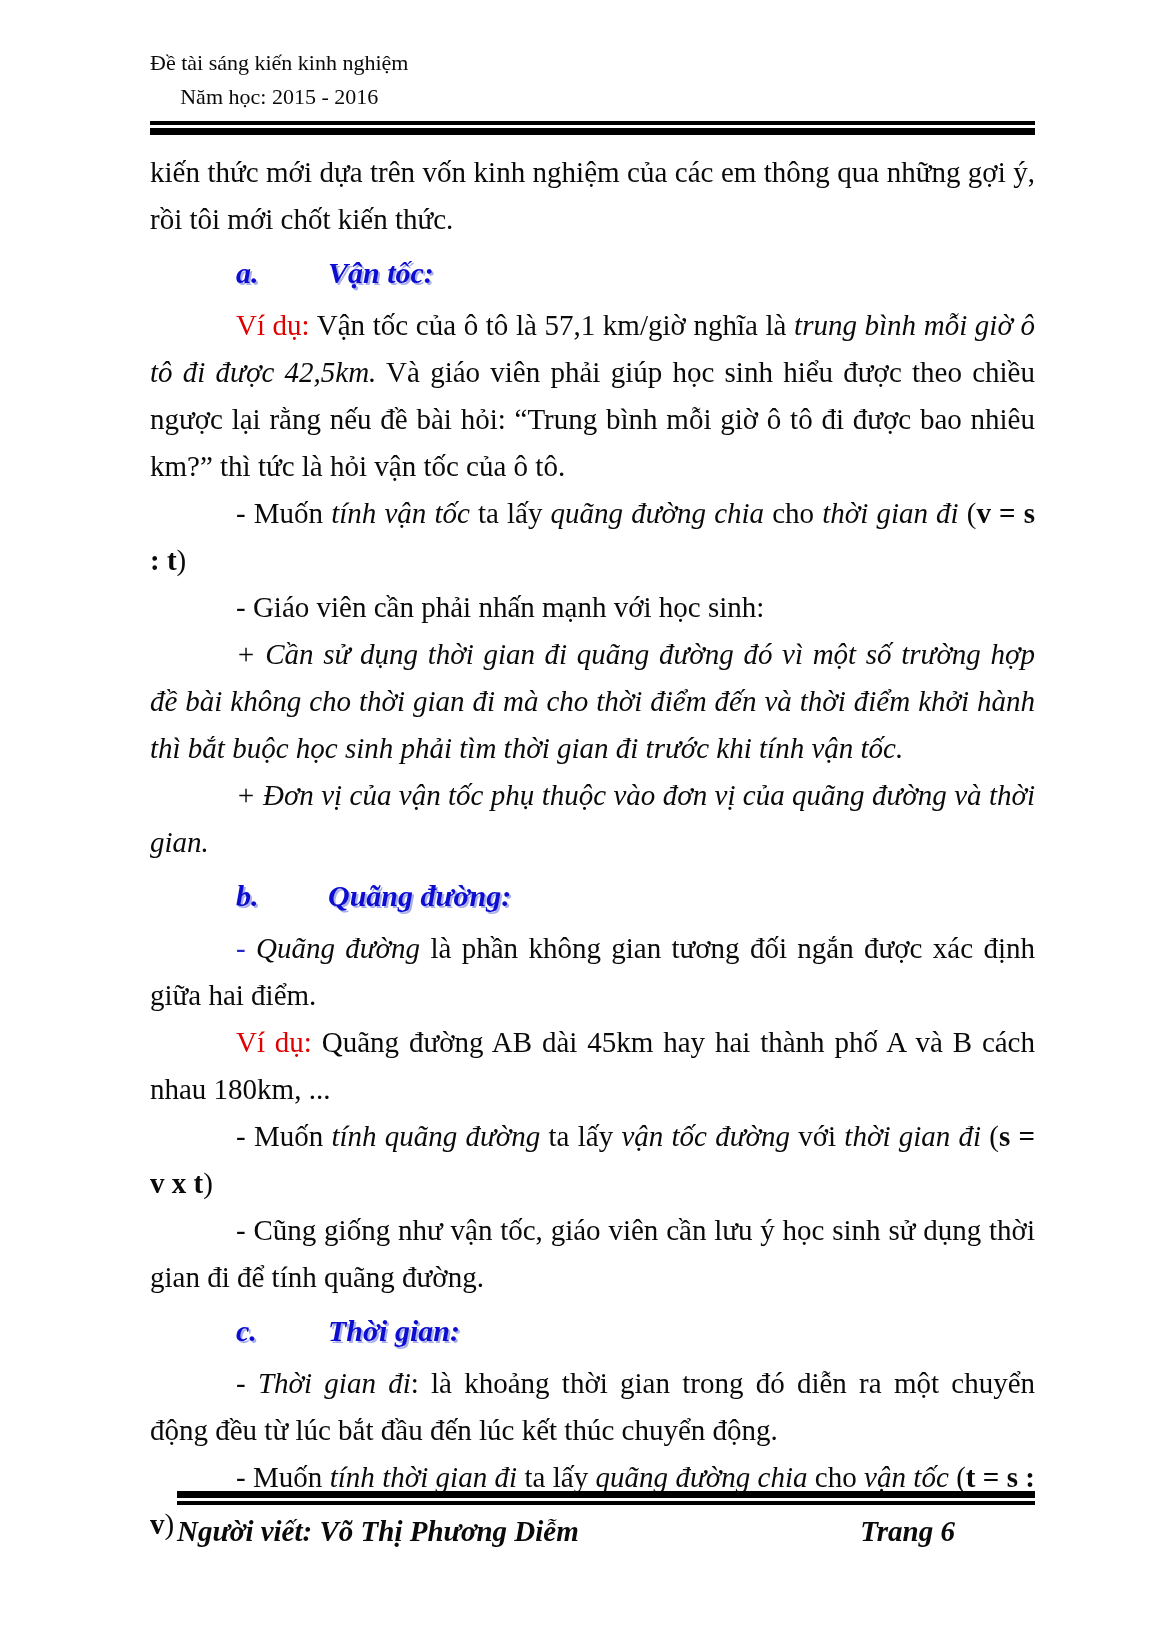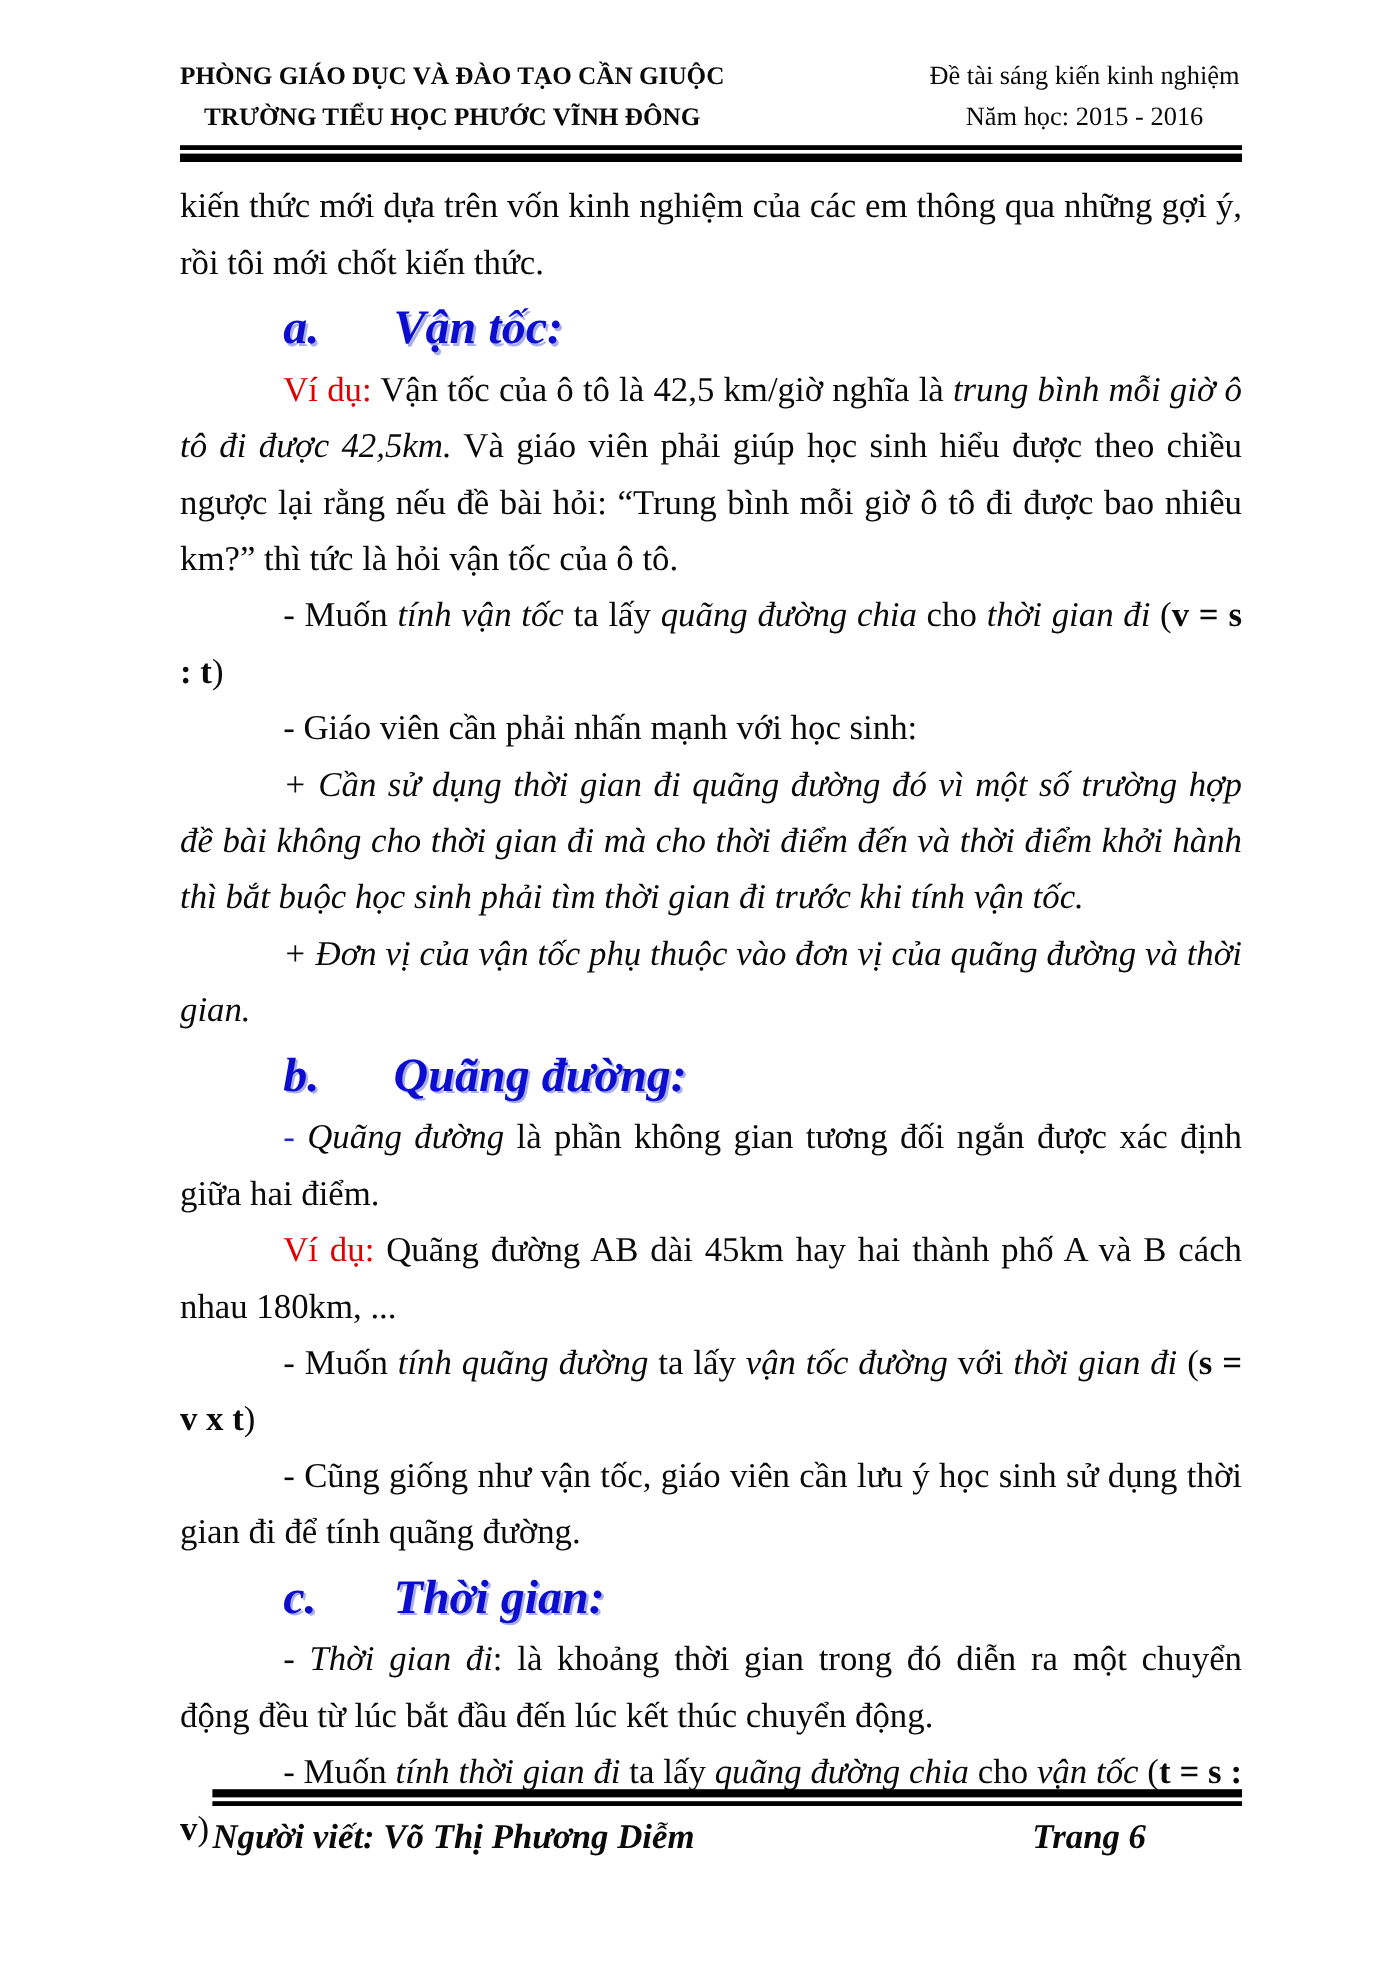--- a/index.html
+++ b/index.html
@@ -56,21 +56,21 @@
     text-align:justify;
   }
   .content p.para{
     text-indent:86px;
   }
   .content p.para.noindent{text-indent:0;}
   .content p.heading{
     margin:6px 0 6px 86px;
     font-weight:bold;
     font-style:italic;
-    font-size:40px;
+    font-size:30px;
     color:var(--heading-blue);
     text-shadow:2px 2px 0 var(--heading-shadow);
     text-align:left;
   }
   .content p.heading .hlabel{display:inline-block;min-width:92px;}
   .seg{color:inherit;}
   .seg.it{font-style:italic;}
   .seg.bd{font-weight:bold;}
   .seg.red{color:var(--example-red);font-weight:normal;}
   .seg.bluedash{color:var(--dash-blue);}
@@ -95,40 +95,36 @@
     font-size:29px;
   }
   .footer-row .page-num{margin-right:80px;}
 </style>
 </head>
 <body>
 
 <div class="page">
 
   <div class="header">
-    <div class="header-left">
-      <div>PHÒNG GIÁO DỤC VÀ ĐÀO TẠO CẦN GIUỘC</div>
-      <div>TRƯỜNG TIỂU HỌC PHƯỚC VĨNH ĐÔNG</div>
-    </div>
     <div class="header-right">
       <div>Đề tài sáng kiến kinh nghiệm</div>
       <div>Năm học: 2015 - 2016</div>
     </div>
   </div>
 
   <div class="double-rule">
     <div class="thin"></div>
     <div class="gap"></div>
     <div class="thick"></div>
   </div>
 
   <div class="content">
       <p class="para noindent"><span class="seg">kiến thức mới dựa trên vốn kinh nghiệm của các em thông qua những gợi ý, rồi tôi mới chốt kiến thức.</span></p>
       <p class="heading"><span class="hlabel">a.</span><span>Vận tốc:</span></p>
-      <p class="para"><span class="seg red">Ví dụ:</span><span class="seg"> Vận tốc của ô tô là 42,5 km/giờ nghĩa là </span><span class="seg it">trung bình mỗi giờ ô tô đi được 42,5km.</span><span class="seg"> Và giáo viên phải giúp học sinh hiểu được theo chiều ngược lại rằng nếu đề bài hỏi: “Trung bình mỗi giờ ô tô đi được bao nhiêu km?” thì tức là hỏi vận tốc của ô tô.</span></p>
+      <p class="para"><span class="seg red">Ví dụ:</span><span class="seg"> Vận tốc của ô tô là 57,1 km/giờ nghĩa là </span><span class="seg it">trung bình mỗi giờ ô tô đi được 42,5km.</span><span class="seg"> Và giáo viên phải giúp học sinh hiểu được theo chiều ngược lại rằng nếu đề bài hỏi: “Trung bình mỗi giờ ô tô đi được bao nhiêu km?” thì tức là hỏi vận tốc của ô tô.</span></p>
       <p class="para"><span class="seg">- Muốn </span><span class="seg it">tính vận tốc</span><span class="seg"> ta lấy </span><span class="seg it">quãng đường chia</span><span class="seg"> cho </span><span class="seg it">thời gian đi</span><span class="seg"> (</span><span class="seg bd">v = s : t</span><span class="seg">)</span></p>
       <p class="para"><span class="seg">- Giáo viên cần phải nhấn mạnh với học sinh:</span></p>
       <p class="para"><span class="seg it">+ Cần sử dụng thời gian đi quãng đường đó vì một số trường hợp đề bài không cho thời gian đi mà cho thời điểm đến và thời điểm khởi hành thì bắt buộc học sinh phải tìm thời gian đi trước khi tính vận tốc.</span></p>
       <p class="para"><span class="seg it">+ Đơn vị của vận tốc phụ thuộc vào đơn vị của quãng đường và thời gian.</span></p>
       <p class="heading"><span class="hlabel">b.</span><span>Quãng đường:</span></p>
       <p class="para"><span class="seg bluedash">- </span><span class="seg"> </span><span class="seg it">Quãng đường</span><span class="seg"> là phần không gian tương đối ngắn được xác định giữa hai điểm.</span></p>
       <p class="para"><span class="seg red">Ví dụ:</span><span class="seg"> Quãng đường AB dài 45km hay hai thành phố A và B cách nhau 180km, ...</span></p>
       <p class="para"><span class="seg">- </span><span class="seg"> Muốn </span><span class="seg it">tính quãng đường</span><span class="seg"> ta lấy </span><span class="seg it">vận tốc đường</span><span class="seg"> với </span><span class="seg it">thời gian đi</span><span class="seg"> (</span><span class="seg bd">s = v x t</span><span class="seg">)</span></p>
       <p class="para"><span class="seg">- </span><span class="seg"> Cũng giống như vận tốc, giáo viên cần lưu ý học sinh sử dụng thời gian đi để tính quãng đường.</span></p>
       <p class="heading"><span class="hlabel">c.</span><span>Thời gian:</span></p>

